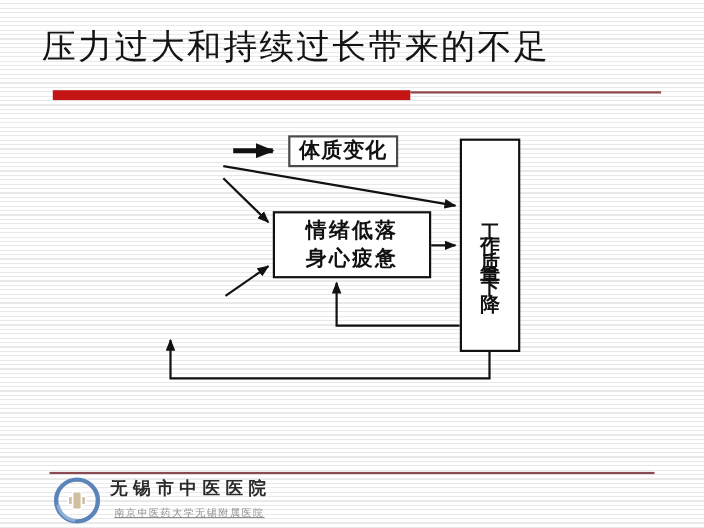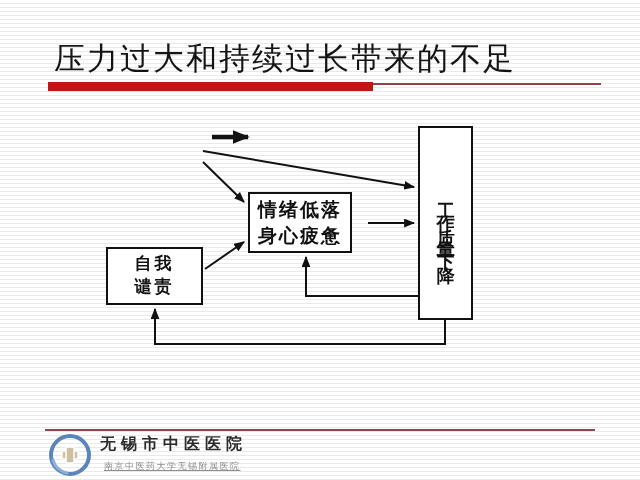--- a/index.html
+++ b/index.html
@@ -2,38 +2,38 @@
 <html><head>
 <meta charset="utf-8">
 <style>
   html,body{margin:0;padding:0;}
   body{width:640px;height:480px;font-family:"Liberation Sans","DejaVu Sans",sans-serif;}
   .slide{
     position:relative;width:640px;height:480px;overflow:hidden;
     background:repeating-linear-gradient(180deg,#ffffff 0px,#ffffff 3px,#eae9e9 3px,#eae9e9 4px);
   }
   .slide-title{
-    position:absolute;left:38px;top:22px;margin:16px;
+    position:absolute;left:38px;top:22px;margin:0;
     font-family:"Liberation Serif","DejaVu Serif",serif;
     font-weight:400;font-size:31px;letter-spacing:2px;color:#141414;white-space:nowrap;
   }
   .rule-thick{position:absolute;left:48px;top:82px;width:325px;height:9px;background:#c41414;}
   .rule-thin{position:absolute;left:373px;top:83px;width:228px;height:2px;background:#8f4646;}
 
   .arrows{position:absolute;left:0;top:0;width:640px;height:480px;}
 
   .node{
     position:absolute;display:flex;align-items:center;justify-content:center;
     background:#ffffff;border:2px solid #111111;color:#111111;
     font-weight:bold;text-align:center;white-space:pre-line;line-height:1.35;
     box-sizing:border-box;
   }
   .node-work-pressure{left:108px;top:133px;width:95px;height:57px;font-size:17px;letter-spacing:3px;}
   .node-self-blame{left:106px;top:247px;width:97px;height:58px;font-size:17px;letter-spacing:3px;}
-  .node-emotion{left:248px;top:192px;width:104px;height:61px;font-size:19px;letter-spacing:2px;}
+  .node-emotion{left:248px;top:192px;width:144px;height:61px;font-size:19px;letter-spacing:2px;}
   .node-physical{left:262px;top:123px;width:100px;height:29px;font-size:19px;border:2px solid #4a4a4a;letter-spacing:1px;}
   .node-quality{
     left:418px;top:126px;width:55px;height:194px;font-size:18px;
     writing-mode:vertical-rl;text-orientation:upright;letter-spacing:13px;
     padding-top:8px;
   }
 
   .footer-line{position:absolute;left:45px;top:429px;width:550px;height:2px;background:#8a4a52;}
   .logo{position:absolute;left:47px;top:432px;width:46px;height:46px;}
   .hospital-name{
@@ -66,24 +66,23 @@
     </defs>
     <line x1="212" y1="137" x2="248" y2="137" stroke="#111111" stroke-width="4.5" marker-end="url(#ahBig)"></line>
     <line x1="203" y1="151" x2="414" y2="187" stroke="#111111" stroke-width="2" marker-end="url(#ah)"></line>
     <line x1="203" y1="162" x2="244" y2="202" stroke="#111111" stroke-width="2" marker-end="url(#ah)"></line>
     <line x1="205" y1="269" x2="244" y2="242" stroke="#111111" stroke-width="2" marker-end="url(#ah)"></line>
     <line x1="368" y1="223" x2="414" y2="223" stroke="#111111" stroke-width="2" marker-end="url(#ah)"></line>
     <path d="M418,296 L306,296 L306,257" fill="none" stroke="#111111" stroke-width="2" marker-end="url(#ah)"></path>
     <path d="M445,320 L445,344 L155,344 L155,309" fill="none" stroke="#111111" stroke-width="2" marker-end="url(#ah)"></path>
   </svg>
 
+  <div class="node node-physical">体质变化</div>
   <div class="node node-emotion">情绪低落
 身心疲惫</div>
-  <div class="node node-self-blame">自我
-谴责</div>
   <div class="node node-quality">工作质量下降</div>
 
   <div class="footer-line"></div>
 
   <svg class="logo" viewBox="0 0 46 46" xmlns="http://www.w3.org/2000/svg">
     <circle cx="23" cy="23" r="19" fill="none" stroke="#5b84ba" stroke-width="4"></circle>
     <path d="M6,28 a18,18 0 0 0 14,13" fill="none" stroke="#8fb0d6" stroke-width="3" stroke-linecap="round"></path>
     <g>
       <rect x="15" y="19" width="16" height="8" rx="1.5" fill="#cfc0a2" stroke="#ffffff" stroke-width="1.5"></rect>
       <rect x="19" y="15" width="8" height="16" rx="1.5" fill="#cfc0a2" stroke="#ffffff" stroke-width="1.5"></rect>

